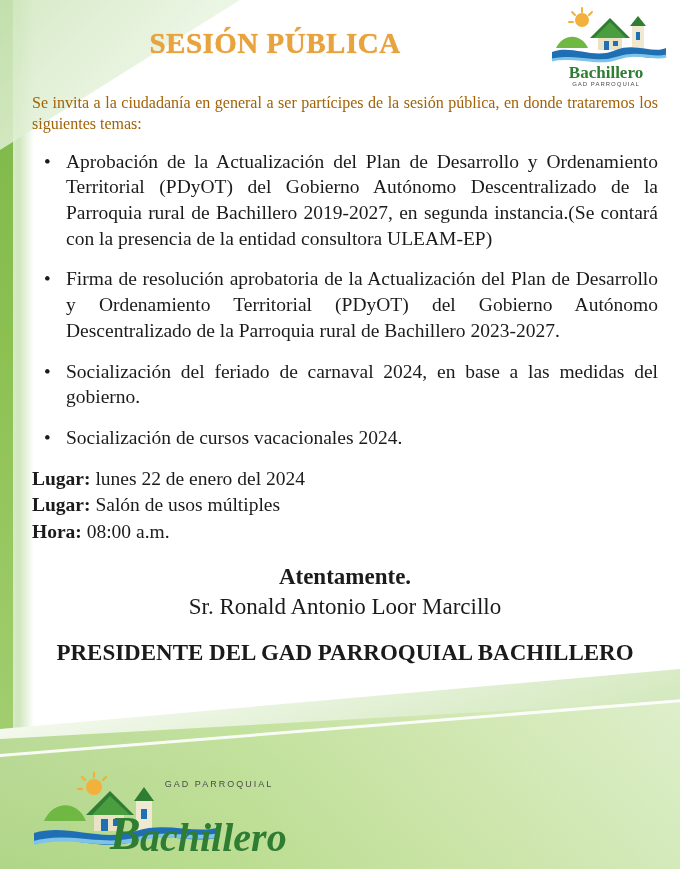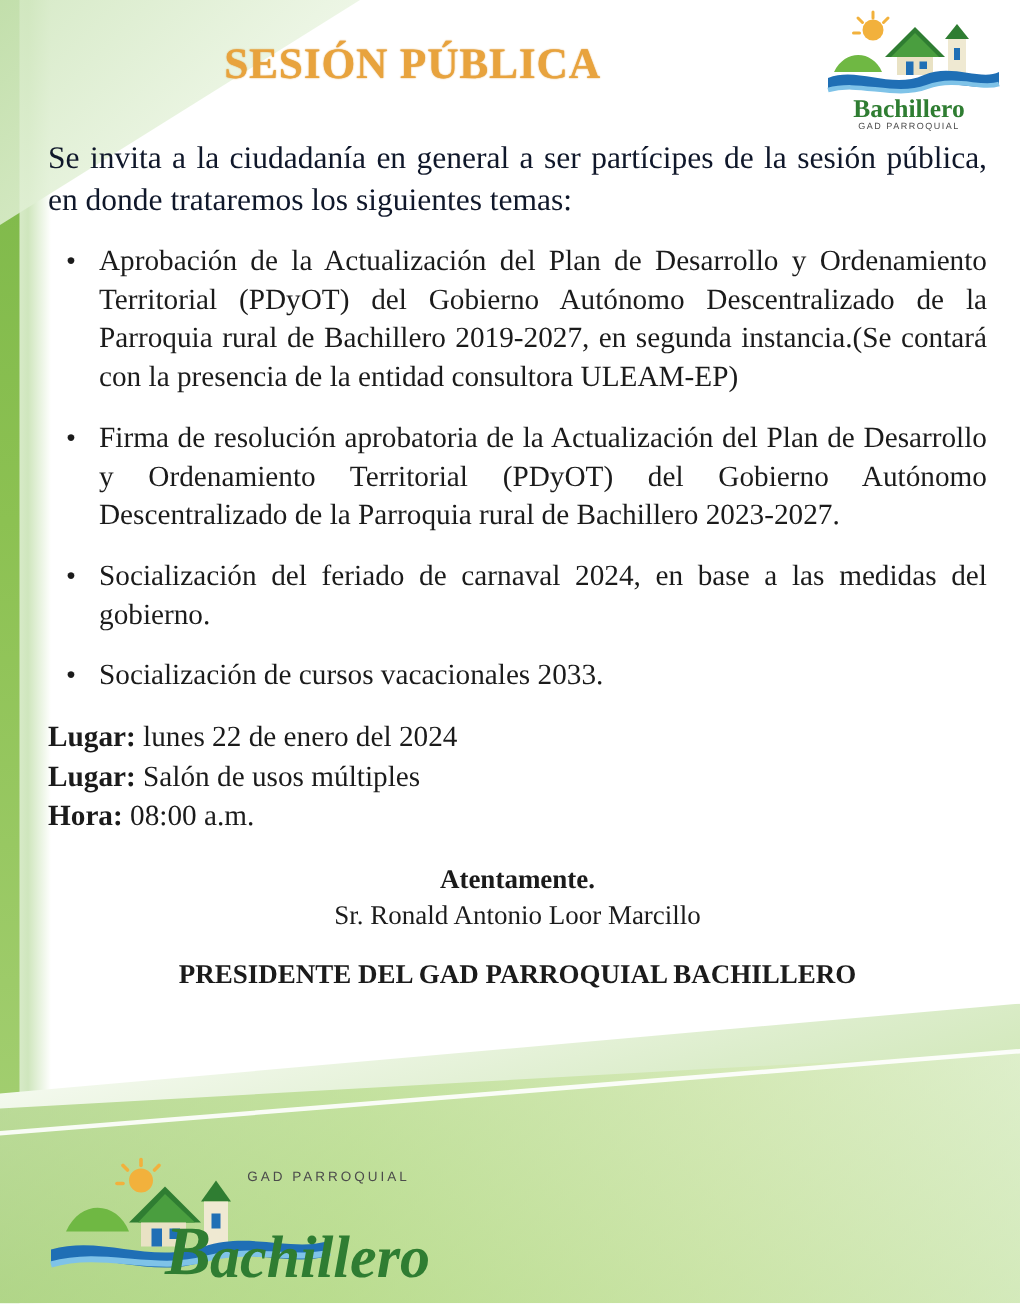--- a/index.html
+++ b/index.html
@@ -100,24 +100,24 @@
   .logo-bottom {
     position: absolute;
     left: 24px; bottom: 6px;
     width: 278px; height: 92px;
     z-index: 6;
   }
 
   
   p.intro {
     margin: 2px 0 14px 0;
-    font-size: 21px;
+    font-size: 16px;
     line-height: 1.33;
     text-align: justify;
-    color: #0f172a;
+    color: #a16207;
   }
   ul.bullets {
     margin: 0 0 8px 0;
     padding: 0 0 0 4px;
     list-style: none;
   }
   ul.bullets li {
     position: relative;
     padding-left: 30px;
     margin-bottom: 15px;
@@ -139,21 +139,21 @@
     font-size: 19.5px;
     line-height: 1.3;
     color: #1b1b1b;
   }
   .details div { margin-bottom: 1px; }
   .details b { font-weight: bold; }
 
   .signoff {
     margin-top: 18px;
     text-align: center;
-    font-size: 18px;
+    font-size: 23px;
     line-height: 1.32;
     color: #1b1b1b;
   }
   .signoff .atentamente { font-weight: bold; }
   .signoff .cargo { font-weight: bold; margin-top: 15px; }
 
   .spacer-bottom { height: 96px; }
 </style>
 </head>
 <body>
@@ -245,21 +245,21 @@
       <li>
         <span class="dot">•</span>
         <span>Firma de resolución aprobatoria de la Actualización del Plan de Desarrollo y Ordenamiento Territorial (PDyOT) del Gobierno Autónomo Descentralizado de la Parroquia rural de Bachillero 2023-2027.</span>
       </li>
       <li>
         <span class="dot">•</span>
         <span>Socialización del feriado de carnaval 2024, en base a las medidas del gobierno.</span>
       </li>
       <li>
         <span class="dot">•</span>
-        <span>Socialización de cursos vacacionales 2033.</span>
+        <span>Socialización de cursos vacacionales 2024.</span>
       </li>
     </ul>
 
     <div class="details">
       <div>
         <b>Lugar:</b>
         <span>lunes 22 de enero del 2024</span>
       </div>
       <div>
         <b>Lugar:</b>

